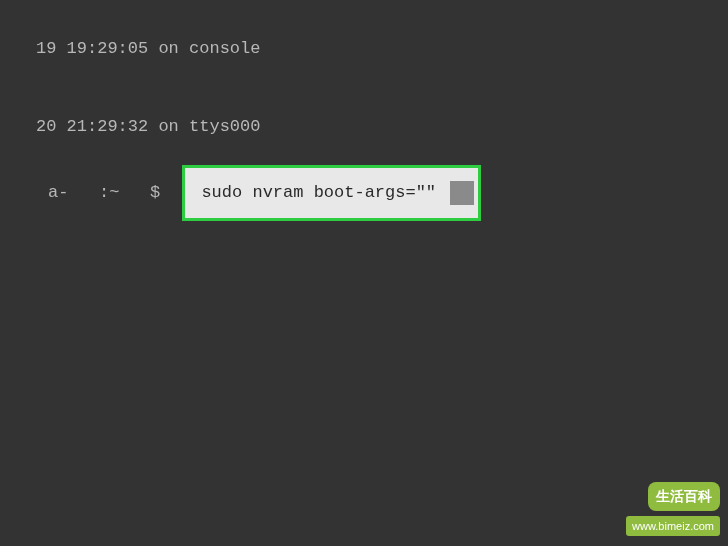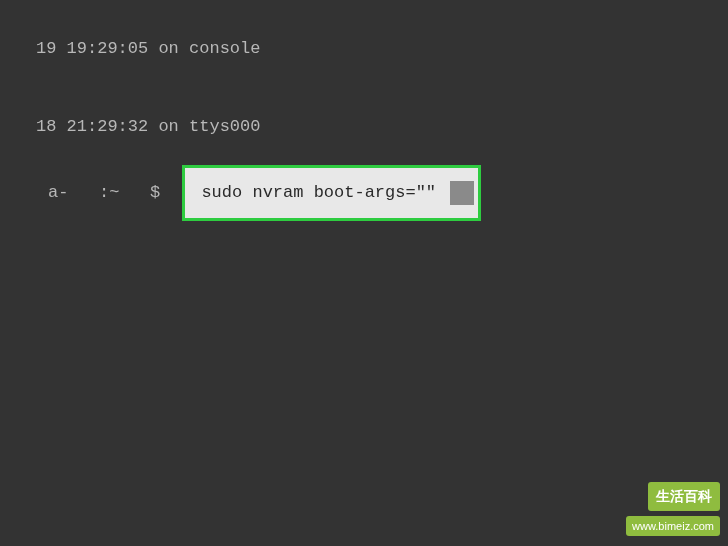--- a/index.html
+++ b/index.html
@@ -56,40 +56,40 @@
       text-align: right;
     }
     .watermark-badge {
       background: #8fbc3f;
       color: #fff;
       font-family: sans-serif;
       font-size: 14px;
       font-weight: bold;
       padding: 4px 8px;
       display: inline-block;
-      border-radius: 3px;
+      border-radius: 8px;
       margin-bottom: 2px;
     }
     .watermark-url {
       background: #8fbc3f;
       color: #fff;
       font-family: sans-serif;
       font-size: 11px;
       padding: 2px 6px;
       display: inline-block;
       border-radius: 3px;
     }
   </style>
 </head>
 <body>
 
 <div class="terminal">
   <div class="line">19 19:29:05 on console</div>
   <div class="line"></div>
-  <div class="line">18 21:29:32 on ttys000</div>
+  <div class="line">20 21:29:32 on ttys000</div>
   <div class="prompt-line">
     <span class="prompt-prefix">a-   :~   $ </span>
     <span class="highlighted-command">
       <span>sudo nvram boot-args=""</span>
       <span class="cursor-block"></span>
     </span>
   </div>
 </div>
 
 <div class="watermark">

